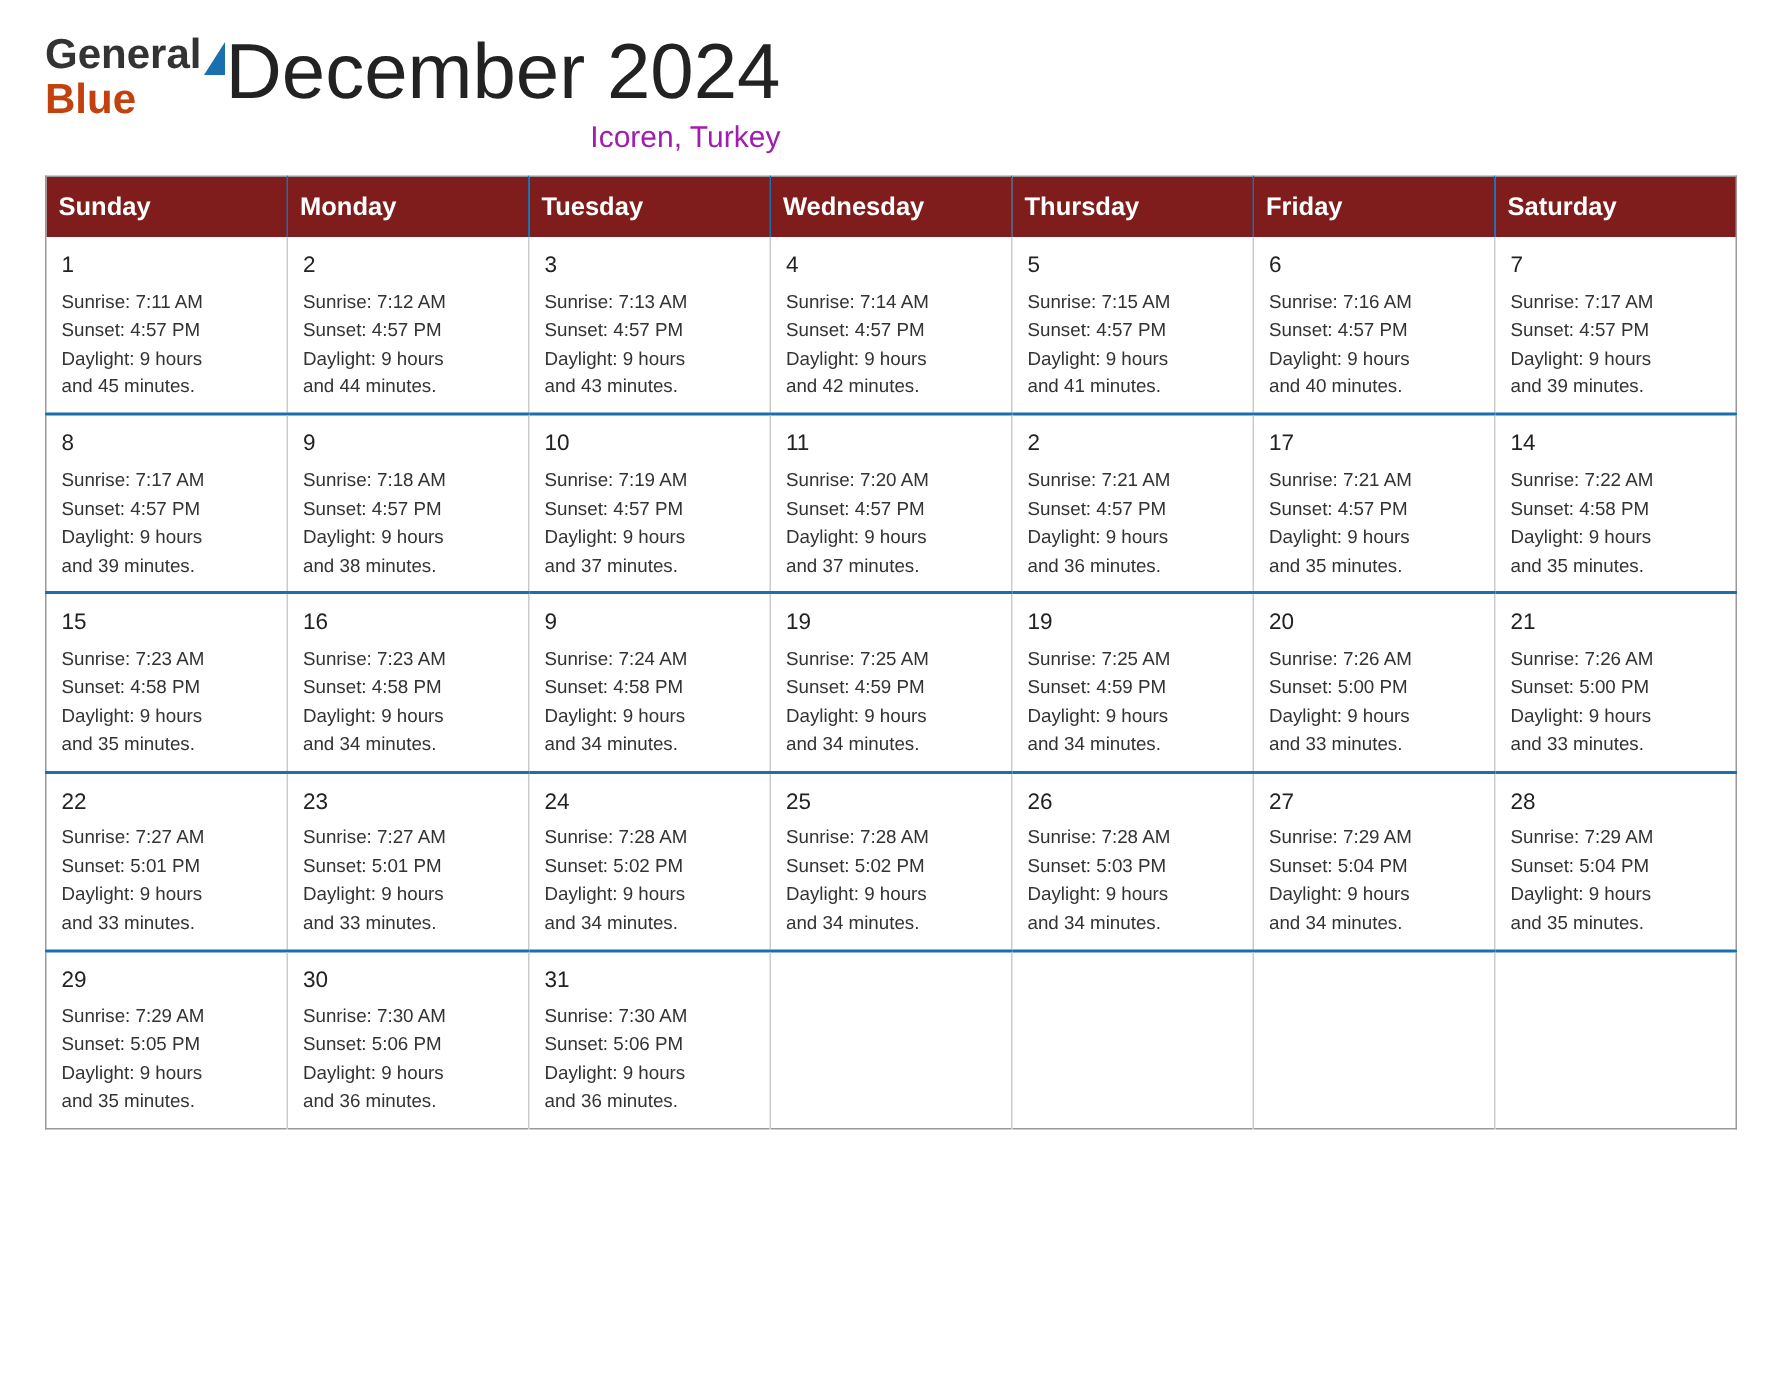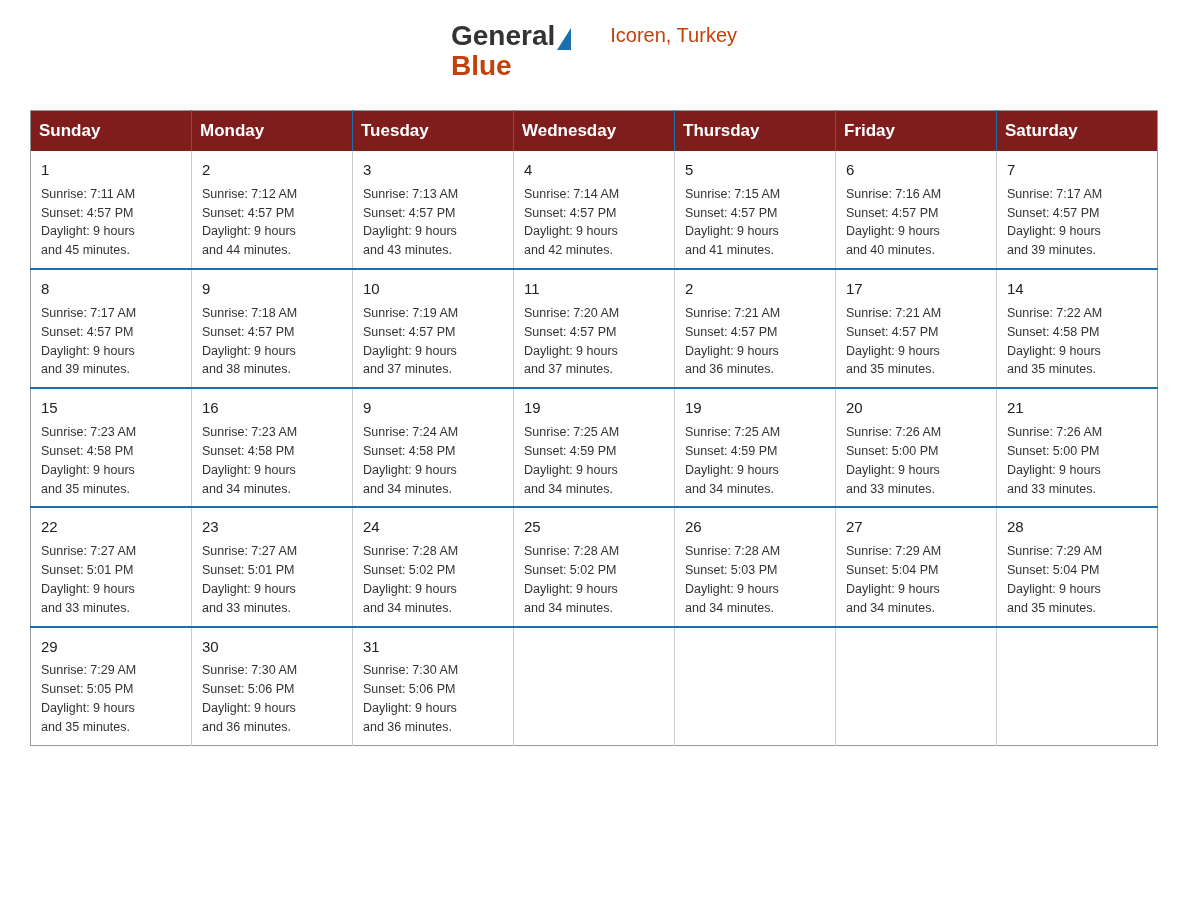--- a/index.html
+++ b/index.html
@@ -5,24 +5,23 @@
     * { margin: 0; padding: 0; box-sizing: border-box; }
     body {
       font-family: Arial, sans-serif;
       background: #fff;
       width: 1188px;
       min-height: 918px;
       padding: 20px 30px;
     }
     .header {
       display: flex;
-      justify-content: center;
+      justify-content: flex-start;
       align-items: flex-start;
-      margin-bottom: 28px;
-      gap: 39px;
+      margin-bottom: 13px;
     }
     .logo {
       display: flex;
       flex-direction: column;
       align-items: flex-start;
     }
     .logo-text {
       display: flex;
       align-items: center;
     }
@@ -54,21 +53,21 @@
       text-align: right;
     }
     .month-title {
       font-size: 52px;
       font-weight: normal;
       color: #222;
       line-height: 1.1;
     }
     .location {
       font-size: 20px;
-      color: #c2410c;
+      color: #a21caf;
       margin-top: 4px;
     }
     .calendar {
       width: 100%;
       border-collapse: collapse;
       border: 1px solid #999;
     }
     .calendar thead th {
       background: #7f1d1d;
       color: #fff;
@@ -119,20 +118,21 @@
   <div class="logo">
     <div class="logo-text">
       <span class="logo-general">General</span>
       <div class="logo-blue-part">
         <div class="logo-arrow"></div>
       </div>
     </div>
     <span class="logo-blue">Blue</span>
   </div>
   <div class="title-section">
+    <div class="month-title">December 2024</div>
     <div class="location">Icoren, Turkey</div>
   </div>
 </div>
 
 <table class="calendar">
   <thead>
     <tr>
       <th>Sunday</th>
       <th>Monday</th>
       <th>Tuesday</th>

